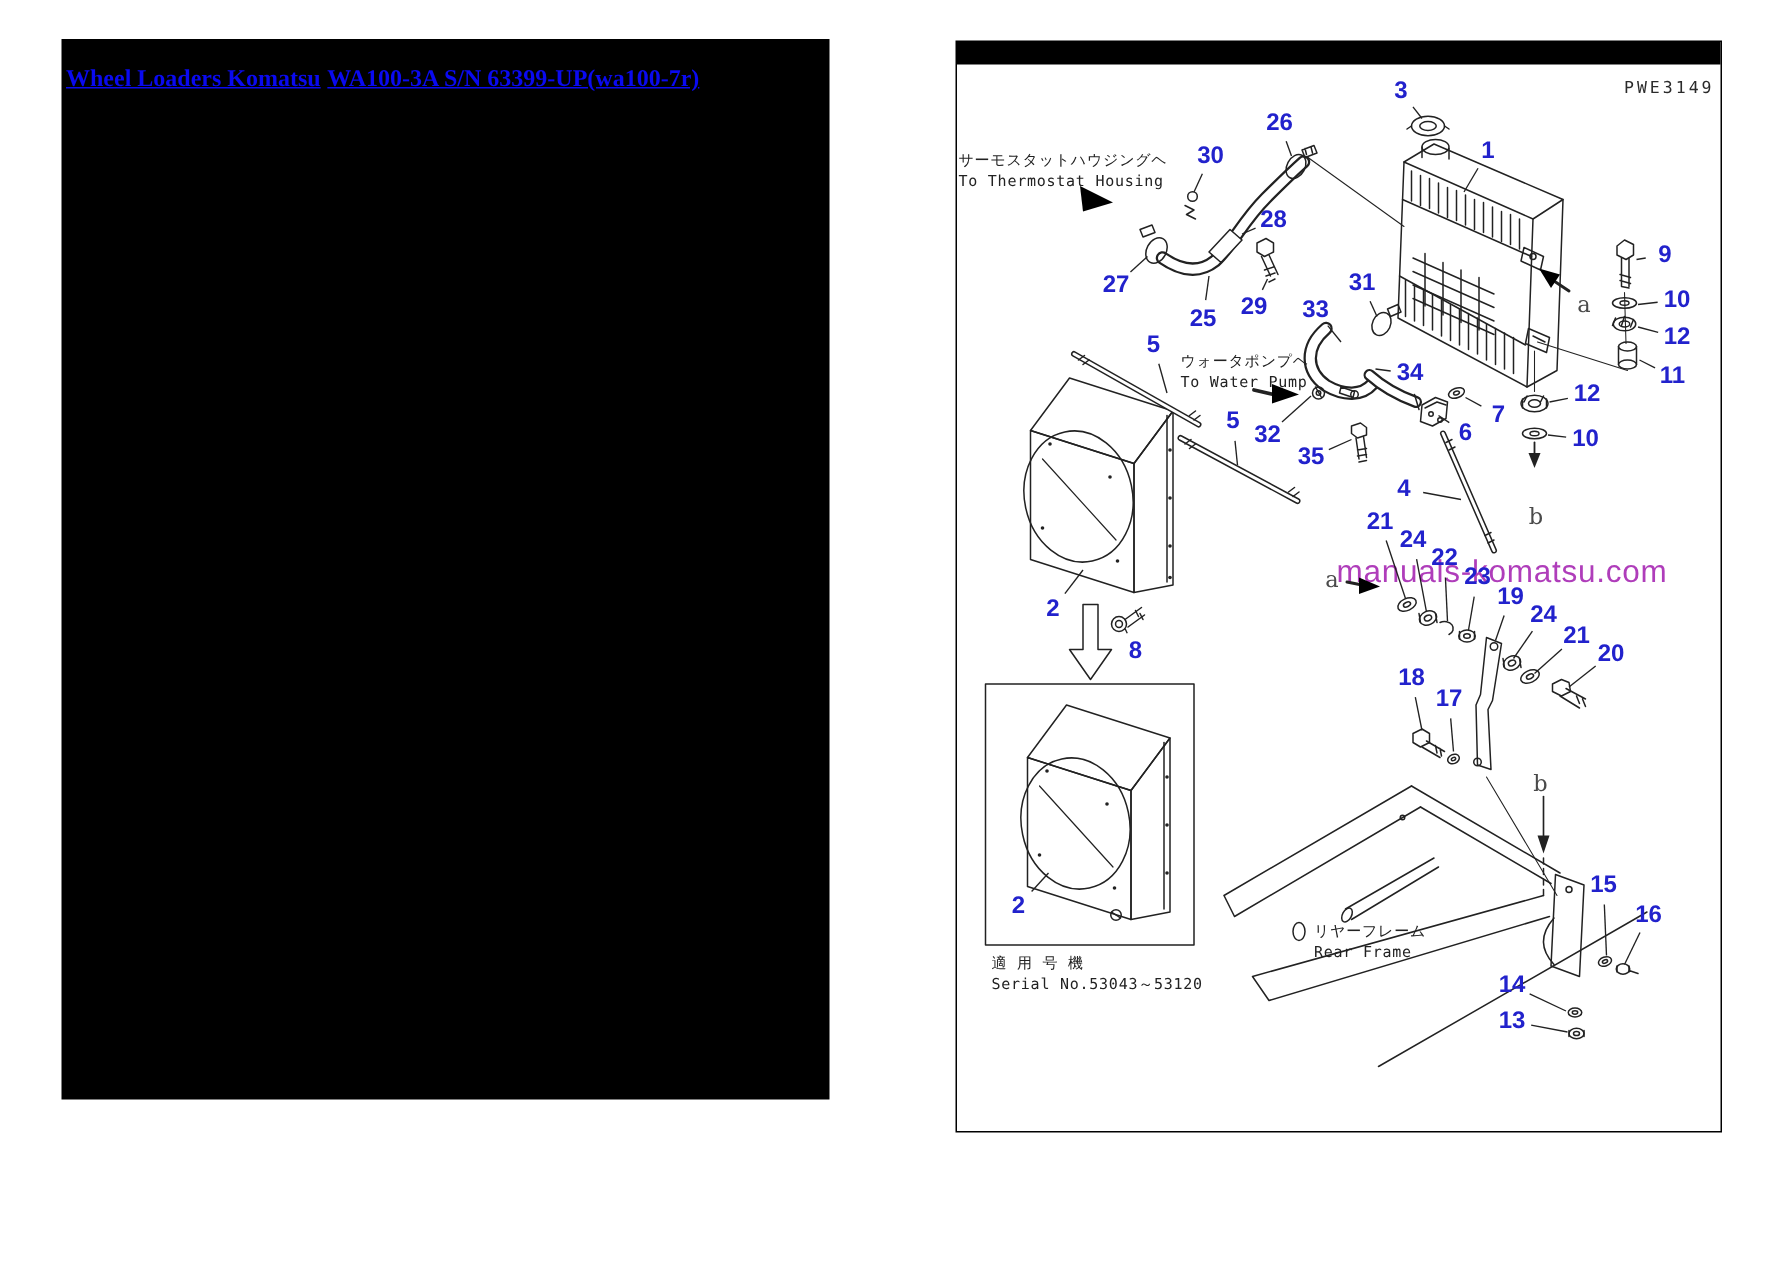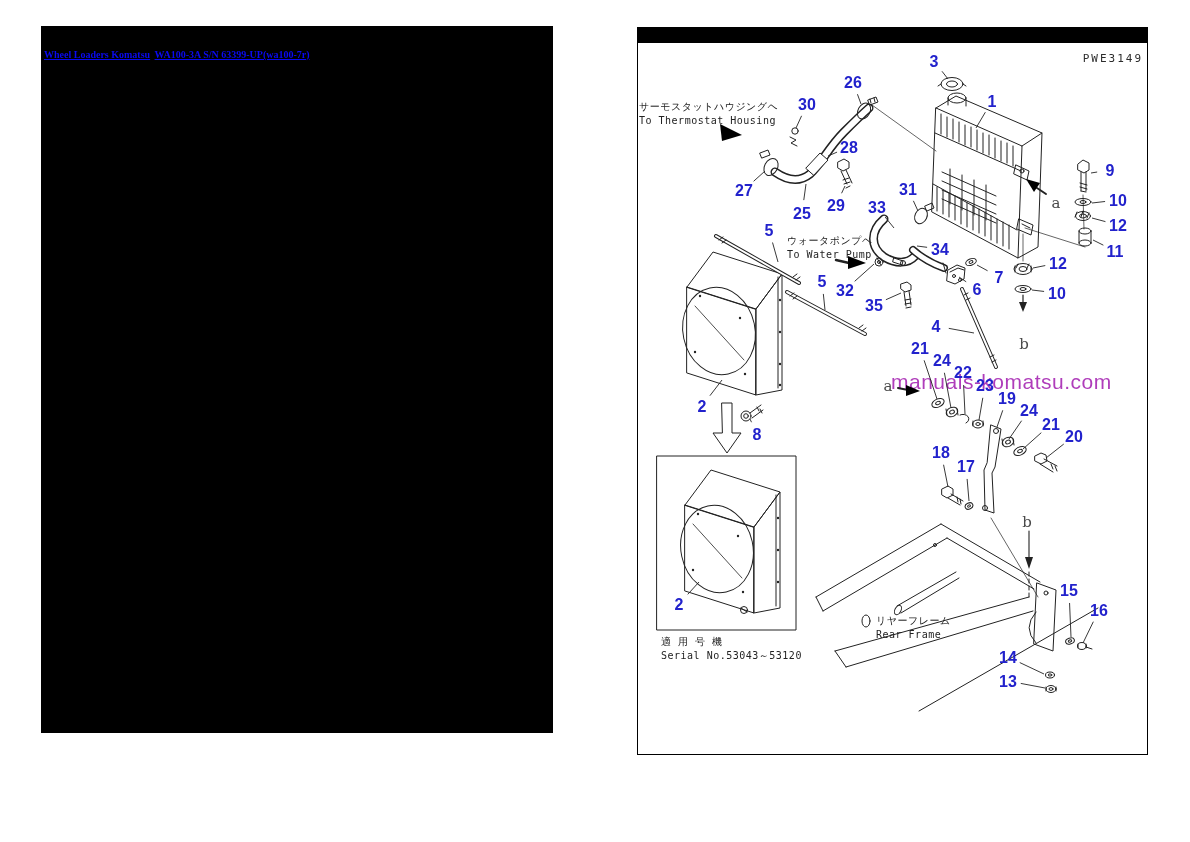--- a/index.html
+++ b/index.html
@@ -3,21 +3,21 @@
 <meta charset="utf-8">
 <style>
   html,body{margin:0;padding:0;background:#fff;}
   body{width:1190px;height:842px;position:relative;overflow:hidden;
        font-family:"Liberation Sans",sans-serif;}
   
   .black-panel{position:absolute;left:41px;top:26px;width:512px;height:707px;
                background:#000;z-index:1;}
   .link-bar{position:absolute;left:3px;top:18px;white-space:nowrap;}
   .link-bar a{color:#0a0af0;font-family:"Liberation Serif",serif;
-              font-weight:bold;font-size:10px;text-decoration:underline;}
+              font-weight:bold;font-size:16px;text-decoration:underline;}
   
   .diagram-panel{position:absolute;left:637px;top:27px;width:511px;height:728px;
                  background:#fff;border:1px solid #000;box-sizing:border-box;z-index:1;padding-left:16px;}
   .top-bar{position:absolute;left:0;top:0;width:100%;height:15px;background:#000;}
   .plate-code{position:absolute;right:4px;top:24px;
               font-family:"DejaVu Sans Mono",monospace;font-size:11px;
               letter-spacing:2px;color:#2b2b2b;}
   .watermark{position:absolute;left:891px;top:370px;z-index:2;
              font-family:"Liberation Sans",sans-serif;font-size:21px;
              color:#a21caf;opacity:.85;letter-spacing:.5px;white-space:nowrap;}

